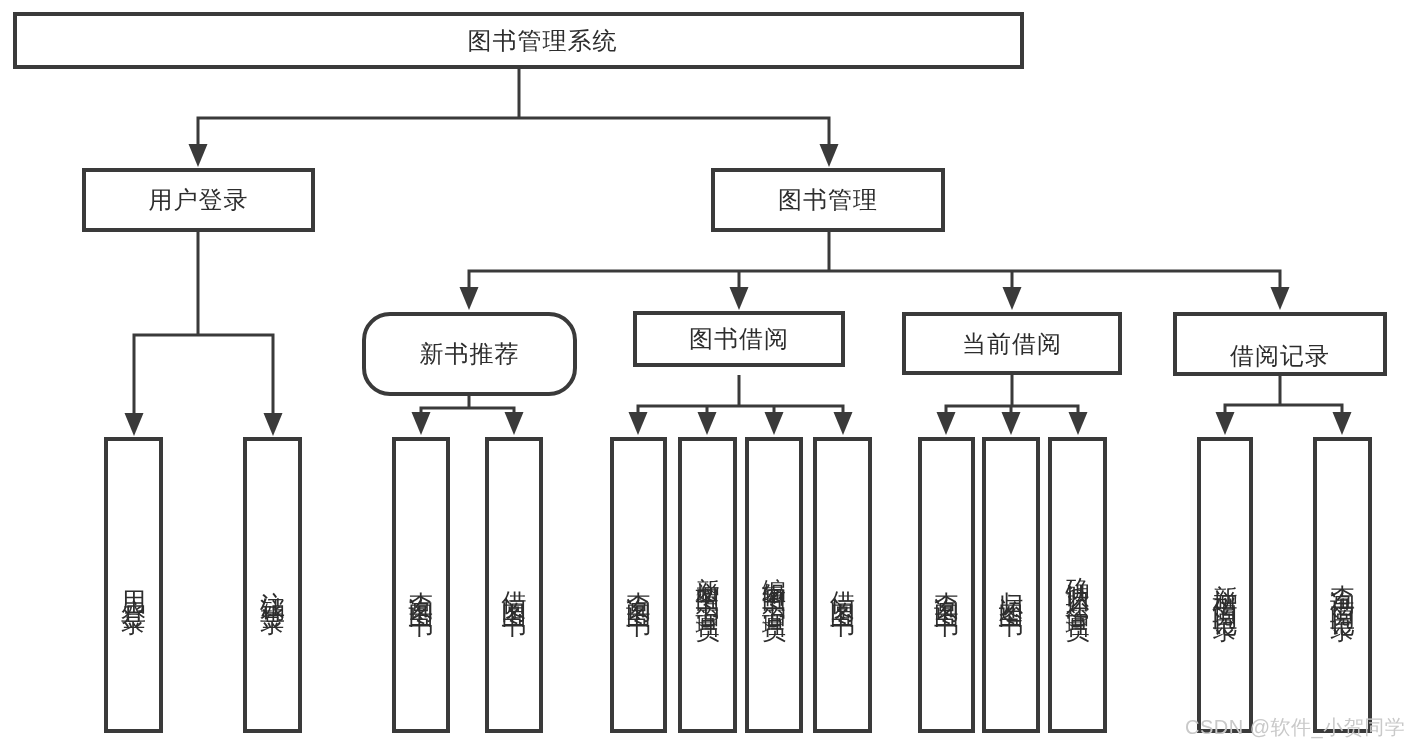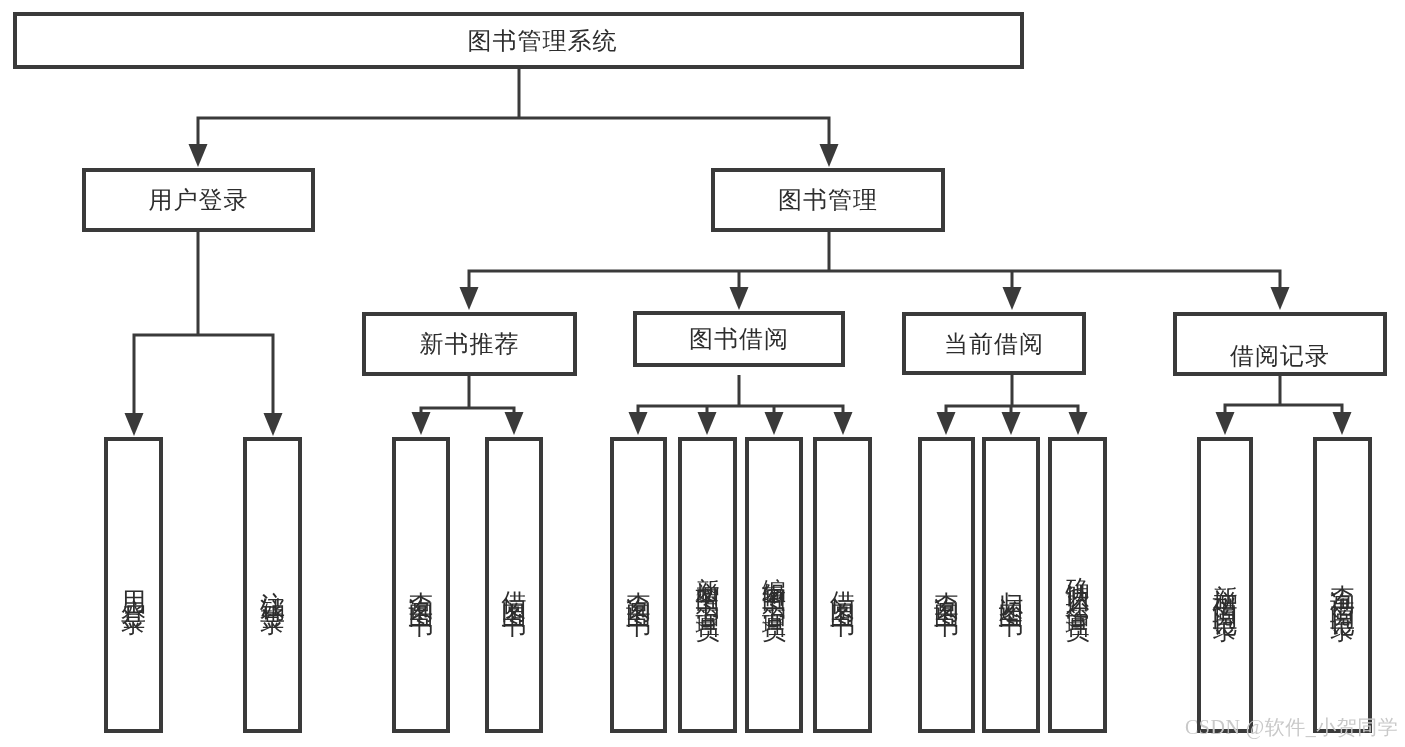--- a/index.html
+++ b/index.html
@@ -58,21 +58,20 @@
   }
   .watermark{
     position:absolute;
     left:1185px;
     top:714px;
     font-size:20px;
     letter-spacing:0.5px;
     color:var(--watermark);
     white-space:nowrap;
     z-index:5;
-    font-family:Liberation Serif, serif;
   }
 </style>
 </head>
 <body>
 
 <div class="stage">
 
   <svg class="connectors" viewBox="0 0 1405 747" xmlns="http://www.w3.org/2000/svg">
     <path fill="none" stroke="#3a3a3a" stroke-width="3" d="M519 69 V119.5
          M196.5 118 H830.5
@@ -134,27 +133,27 @@
     <span>图书管理系统</span>
   </div>
 
   <div class="node hbox" style="left:82px;top:168px;width:233px;height:64px;">
     <span>用户登录</span>
   </div>
   <div class="node hbox" style="left:711px;top:168px;width:234px;height:64px;">
     <span>图书管理</span>
   </div>
 
-  <div class="node hbox" style="left:362px;top:312px;width:215px;height:64px;">
+  <div class="node hbox" style="left:362px;top:312px;width:215px;height:84px;border-radius:28px;">
     <span>新书推荐</span>
   </div>
   <div class="node hbox" style="left:633px;top:311px;width:212px;height:56px;">
     <span>图书借阅</span>
   </div>
-  <div class="node hbox" style="left:902px;top:312px;width:184px;height:63px;">
+  <div class="node hbox" style="left:902px;top:312px;width:220px;height:63px;">
     <span>当前借阅</span>
   </div>
   <div class="node hbox" style="left:1173px;top:312px;width:214px;height:64px;align-items:flex-end;">
     <span>借阅记录</span>
   </div>
 
   <div class="node vbox" style="left:104px;width:59px;">
     <span class="vlabel">用户登录</span>
   </div>
   <div class="node vbox" style="left:243px;width:59px;">

